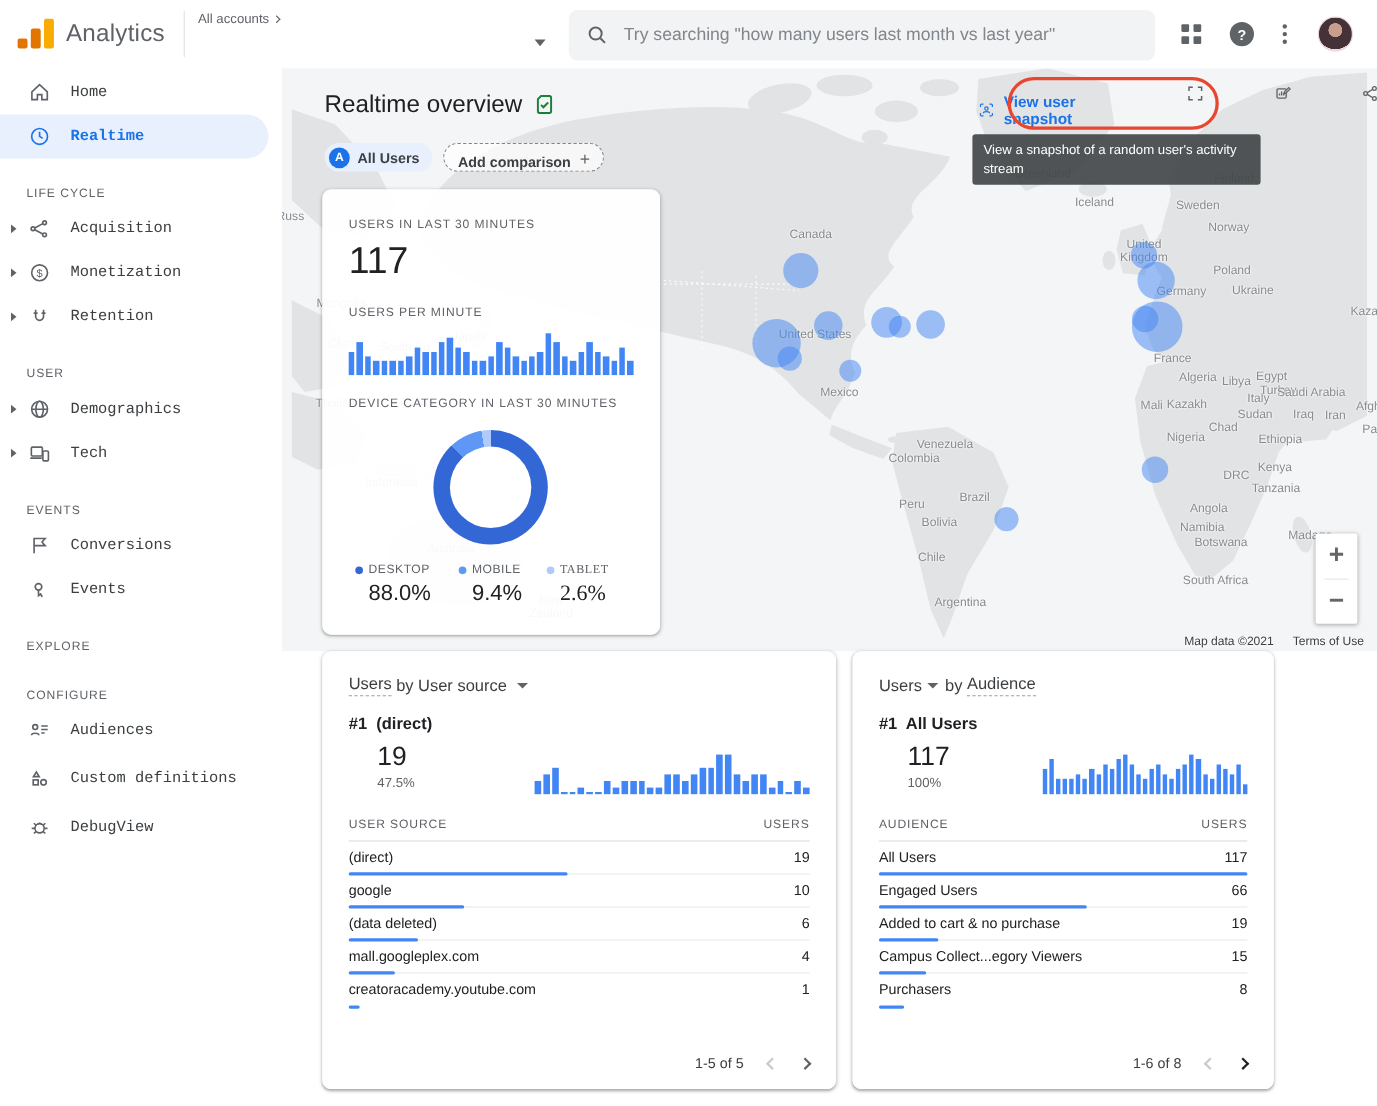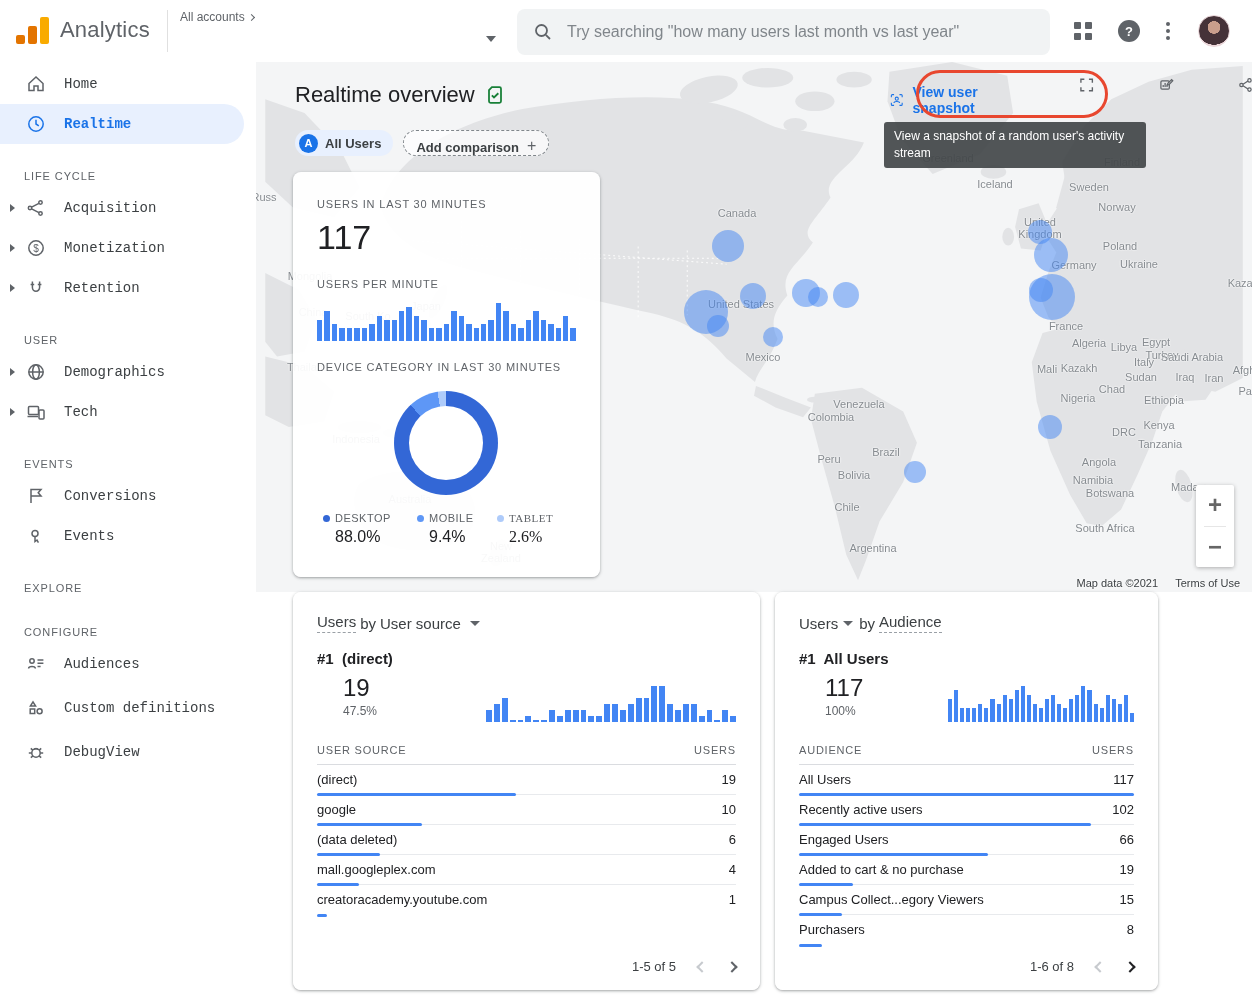--- a/index.html
+++ b/index.html
@@ -70,21 +70,21 @@
   .cap { position:absolute; font-size:11px; letter-spacing:.8px; color:#5f6368; }
   .bignum { position:absolute; font-size:34px; color:#202124; }
   .barchart { position:absolute; display:flex; align-items:flex-end; gap:2px; }
   .barchart i { flex:1; background:#4285f4; min-height:2px; }
   .donut { position:absolute; left:101px; top:219px; width:104px; height:104px; border-radius:50%; }
   .donut::after { content:""; position:absolute; left:15px; top:15px; width:74px; height:74px; border-radius:50%; background:#fff; }
   .legend-row { position:absolute; top:340px; left:0; width:100%; }
   .leg { position:absolute; }
   .leg .lr { display:flex; align-items:center; gap:5px; font-size:11px; letter-spacing:.5px; color:#5f6368; }
   .leg .dot { width:7px; height:7px; border-radius:50%; }
-  .leg .pct { margin-left:12px; margin-top:4px; font-size:16px; color:#202124; }
+  .leg .pct { margin-left:12px; margin-top:4px; font-size:20px; color:#202124; }
 
   .bt-card .card-head { position:absolute; left:24px; top:21px; font-size:15px; color:#3c4043; display:flex; align-items:center; gap:4px;}
   .dashed-u { border-bottom:1px dashed #9aa0a6; padding-bottom:2px; cursor:pointer; }
   .head-caret { width:0; height:0; border-left:5px solid transparent; border-right:5px solid transparent; border-top:5px solid #5f6368; margin-left:5px; cursor:pointer;}
   .rank { position:absolute; left:24px; top:58px; font-size:15px; font-weight:bold; color:#202124; }
   .rank-val { position:absolute; left:50px; top:82px; font-size:24px; color:#202124; }
   .rank-pct { position:absolute; left:50px; top:112px; font-size:12px; color:#5f6368; }
   .mini-chart { top:94px; height:36px; }
   .tbl-head { position:absolute; left:24px; right:24px; top:152px; display:flex; justify-content:space-between; font-size:11px; letter-spacing:.8px; color:#5f6368; }
   .tbl { position:absolute; left:24px; right:24px; top:172px; border-top:1px solid #dadce0; }
@@ -611,25 +611,20 @@
         <span>AUDIENCE</span>
         <span>USERS</span>
       </div>
     <div class="tbl">
         <div class="trow">
           <span class="tl">All Users</span>
           <span class="tv">117</span>
           <span class="tbar" style="width:100.0%"></span>
         </div>
         <div class="trow">
-          <span class="tl">Recently active users</span>
-          <span class="tv">102</span>
-          <span class="tbar" style="width:87.2%"></span>
-        </div>
-        <div class="trow">
           <span class="tl">Engaged Users</span>
           <span class="tv">66</span>
           <span class="tbar" style="width:56.4%"></span>
         </div>
         <div class="trow">
           <span class="tl">Added to cart &amp; no purchase</span>
           <span class="tv">19</span>
           <span class="tbar" style="width:16.2%"></span>
         </div>
         <div class="trow">

